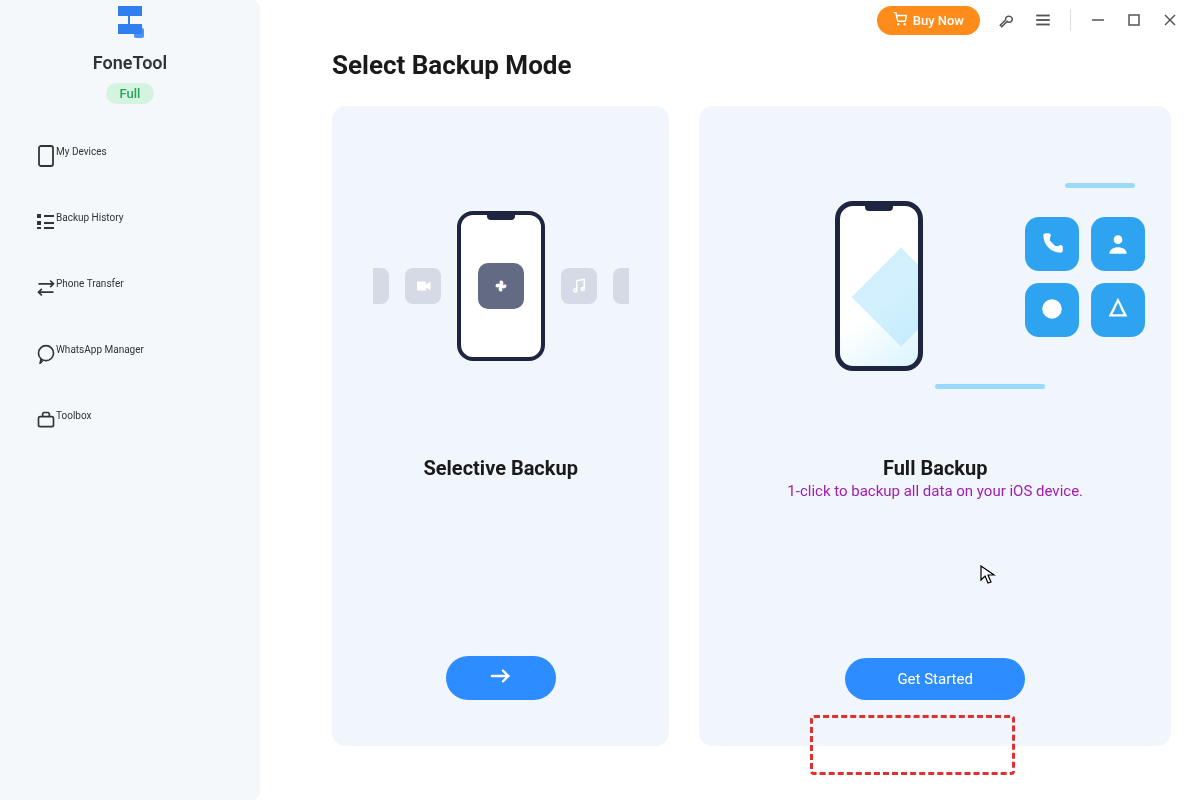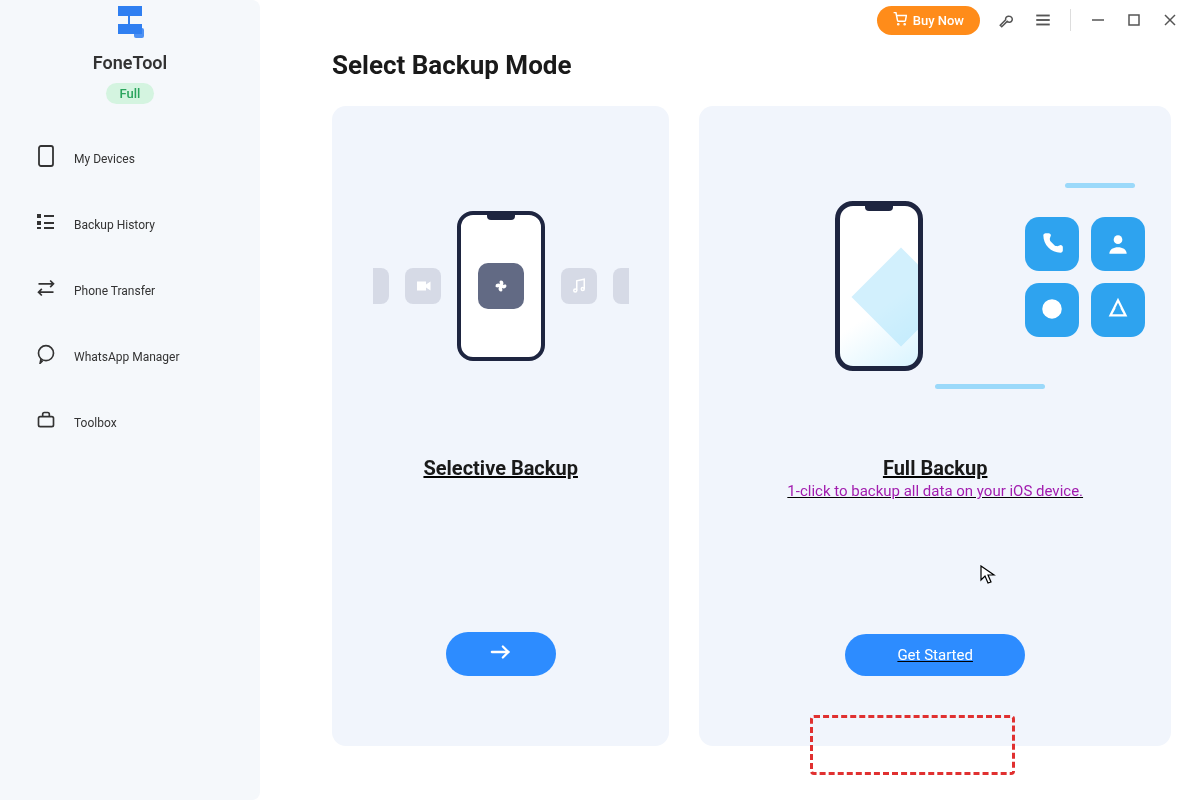--- a/index.html
+++ b/index.html
@@ -10,46 +10,46 @@
 .title-icon { color: #555; cursor: pointer; display: flex; align-items: center; justify-content: center; width: 18px; height: 18px; }
 .title-sep { width: 1px; height: 22px; background: #ddd; }
 
 .sidebar { position: absolute; left: 0; top: 0; width: 260px; height: 800px; background: #f5f8fb; border-radius: 0 8px 8px 0; }
 .logo-section { display: flex; flex-direction: column; align-items: center; margin-bottom: 28px; }
 .logo-icon { width: 44px; height: 44px; margin-bottom: 8px; }
 .logo-text { font-size: 18px; font-weight: 600; color: #333; margin-bottom: 10px; }
 .free-badge { background: #d4f4e0; color: #2aa45d; font-size: 13px; font-weight: 500; padding: 3px 14px; border-radius: 12px; }
 
 .nav-list { display: flex; flex-direction: column; gap: 18px; padding: 0 20px; }
-.nav-item { display: flex; align-items: flex-end; gap: 18px; padding: 14px 16px; border-radius: 8px; cursor: pointer; color: #333; font-size: 12px; }
+.nav-item { display: flex; align-items: flex-start; padding: 14px 16px; border-radius: 8px; cursor: pointer; color: #333; font-size: 10px; }
 .nav-item.active { background: linear-gradient(90deg, #3b8ff5, #5aa8ff); color: #fff; }
 .nav-item .nav-icon { width: 20px; height: 20px; display: flex; align-items: center; justify-content: center; flex-shrink: 0; }
 
 .main { position: absolute; left: 292px; top: 50px; right: 30px; padding-left: 40px; }
 .page-title { font-size: 26px; font-weight: 700; color: #1a1a1a; margin-bottom: 26px; }
 
-.cards { display: flex; gap: 30px; text-decoration: underline; }
+.cards { display: flex; gap: 30px; }
 .card { width: 350px; height: 640px; background: #f1f5fc; border-radius: 14px; padding: 30px 20px; display: flex; flex-direction: column; align-items: center; position: relative; }
 .card-full { width: 490px; }
 
 .illustration { width: 100%; height: 260px; display: flex; align-items: center; justify-content: center; position: relative; margin-top: 20px; }
 
 .phone-frame { width: 88px; height: 150px; border: 4px solid #1e2540; border-radius: 16px; background: #fff; position: relative; }
 .phone-notch { width: 28px; height: 5px; background: #1e2540; border-radius: 0 0 4px 4px; position: absolute; top: 0; left: 50%; transform: translateX(-50%); }
 
 .side-icon { width: 36px; height: 36px; background: #d6dae6; border-radius: 8px; display: flex; align-items: center; justify-content: center; color: #fff; }
 .side-icon.partial-l { width: 16px; border-radius: 0 8px 8px 0; }
 .side-icon.partial-r { width: 16px; border-radius: 8px 0 0 8px; }
 .center-app { width: 46px; height: 46px; background: #626a84; border-radius: 10px; position: absolute; left: 50%; top: 50%; transform: translate(-50%, -50%); display: flex; align-items: center; justify-content: center; }
 .sel-row { display: flex; align-items: center; gap: 16px; position: relative; }
 
 .card-title { font-size: 20px; font-weight: 700; color: #1a1a1a; margin-top: 40px; }
 .card-subtitle { font-size: 15px; color: #a21caf; margin-top: 2px; text-align: center; }
 
-.action-btn { margin-top: auto; margin-bottom: 40px; background: #2d8cff; color: #fff; border: none; border-radius: 22px; padding: 12px 38px; font-size: 15px; cursor: pointer; display: flex; align-items: center; justify-content: center; min-width: 110px; }
+.action-btn { margin-top: auto; margin-bottom: 16px; background: #2d8cff; color: #fff; border: none; border-radius: 22px; padding: 12px 38px; font-size: 15px; cursor: pointer; display: flex; align-items: center; justify-content: center; min-width: 110px; }
 .action-btn.text-btn { min-width: 180px; }
 
 .highlight-annot { position: absolute; border: 3px dashed #e03030; border-radius: 4px; pointer-events: none; left: 810px; top: 715px; width: 205px; height: 60px; }
 
 .full-phone-wrap { position: relative; width: 200px; height: 170px; display: flex; align-items: center; }
 .full-phone { width: 88px; height: 170px; border: 5px solid #1e2540; border-radius: 18px; background: linear-gradient(145deg, #fff 60%, #d9f4ff 100%); position: relative; overflow: hidden; }
 .full-phone::after { content: ""; position: absolute; right: -18px; top: 35%; width: 70px; height: 70px; background: #a6e1fb; transform: rotate(45deg); opacity: .5; }
 .app-grid { position: absolute; right: -110px; top: 16px; display: grid; grid-template-columns: 54px 54px; gap: 12px; }
 .app-tile { width: 54px; height: 54px; background: #2ea3ef; border-radius: 14px; display: flex; align-items: center; justify-content: center; color: #fff; }
 .progress-bar { position: absolute; width: 70px; height: 5px; background: #9bd9fa; border-radius: 3px; }

